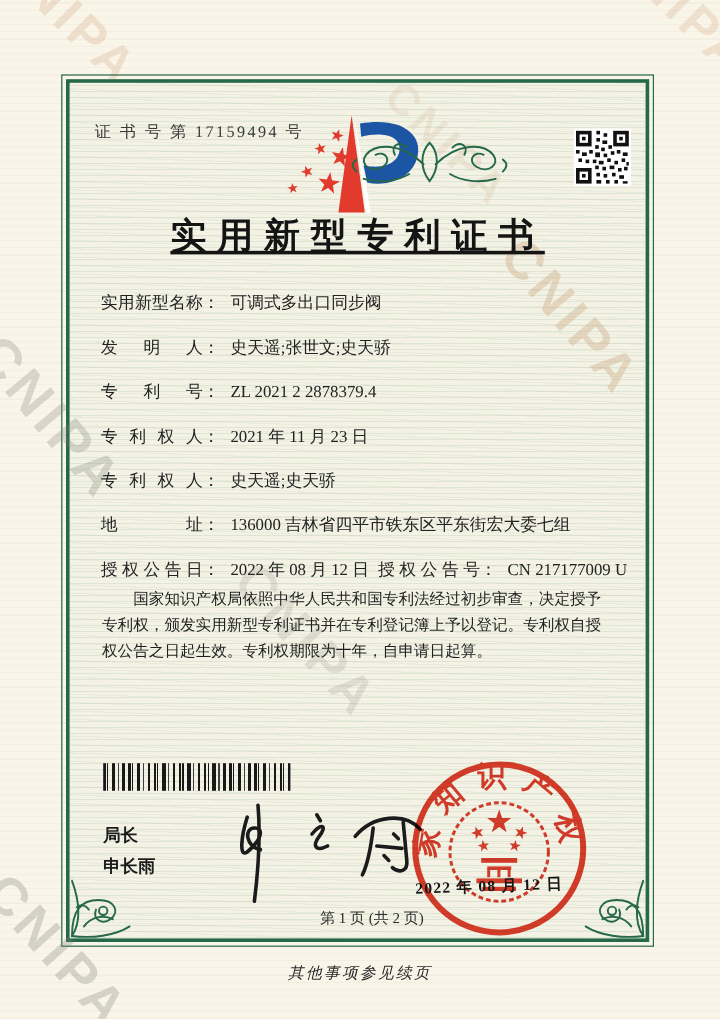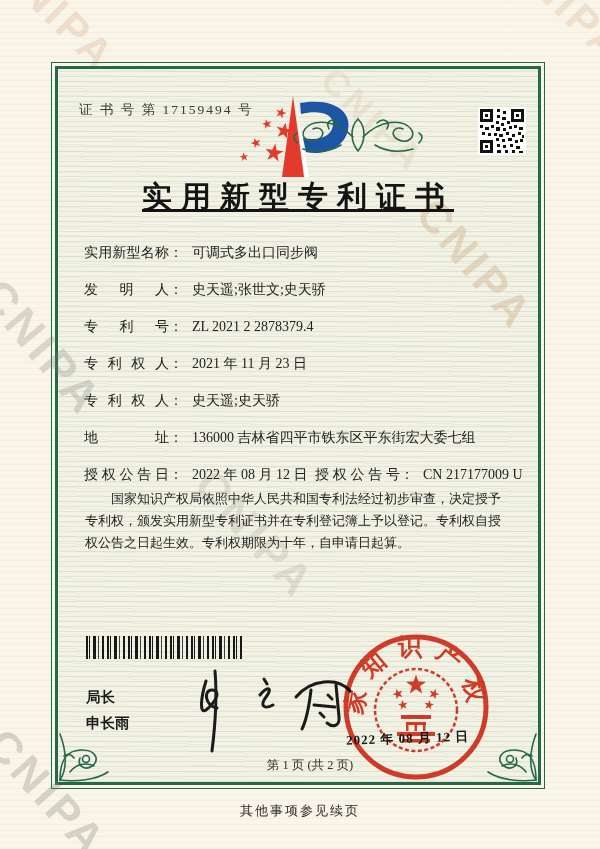--- a/index.html
+++ b/index.html
@@ -48,21 +48,21 @@
       #181818 16px 18px, transparent 18px 21px);
   }
   .issuer{position:absolute;left:28px;top:615px;font-size:14.5px;font-weight:700;color:#1c1c1c;line-height:26px;}
   .signature{position:absolute;left:118px;top:596px;}
   .seal{position:absolute;left:282px;top:562px;mix-blend-mode:multiply;opacity:.94;}
   .seal-date{
     position:absolute;left:288px;top:660px;width:160px;font-size:13px;font-weight:600;
     color:#161616;letter-spacing:1px;transform:rotate(-2deg);white-space:nowrap;
   }
   .page-info{position:absolute;left:0;bottom:8px;width:100%;text-align:center;font-size:12.5px;color:#2e2e2e;padding-left:12px;}
-  .note{position:absolute;left:0;top:802px;width:100%;text-align:center;font-size:13px;color:#2a2a2a;letter-spacing:2px;}
+  .note{position:absolute;left:0;top:802px;width:100%;text-align:center;font-size:13px;font-style:italic;color:#2a2a2a;letter-spacing:2px;}
   .crest{position:absolute;left:225px;top:42px;}
   .corner{position:absolute;bottom:-2px;}
   .corner.bl{left:-2px;}
   .corner.br{right:-2px;transform:scaleX(-1);}
   svg{display:block;}
 </style>
 </head>
 <body>
 
 <div class="page">

